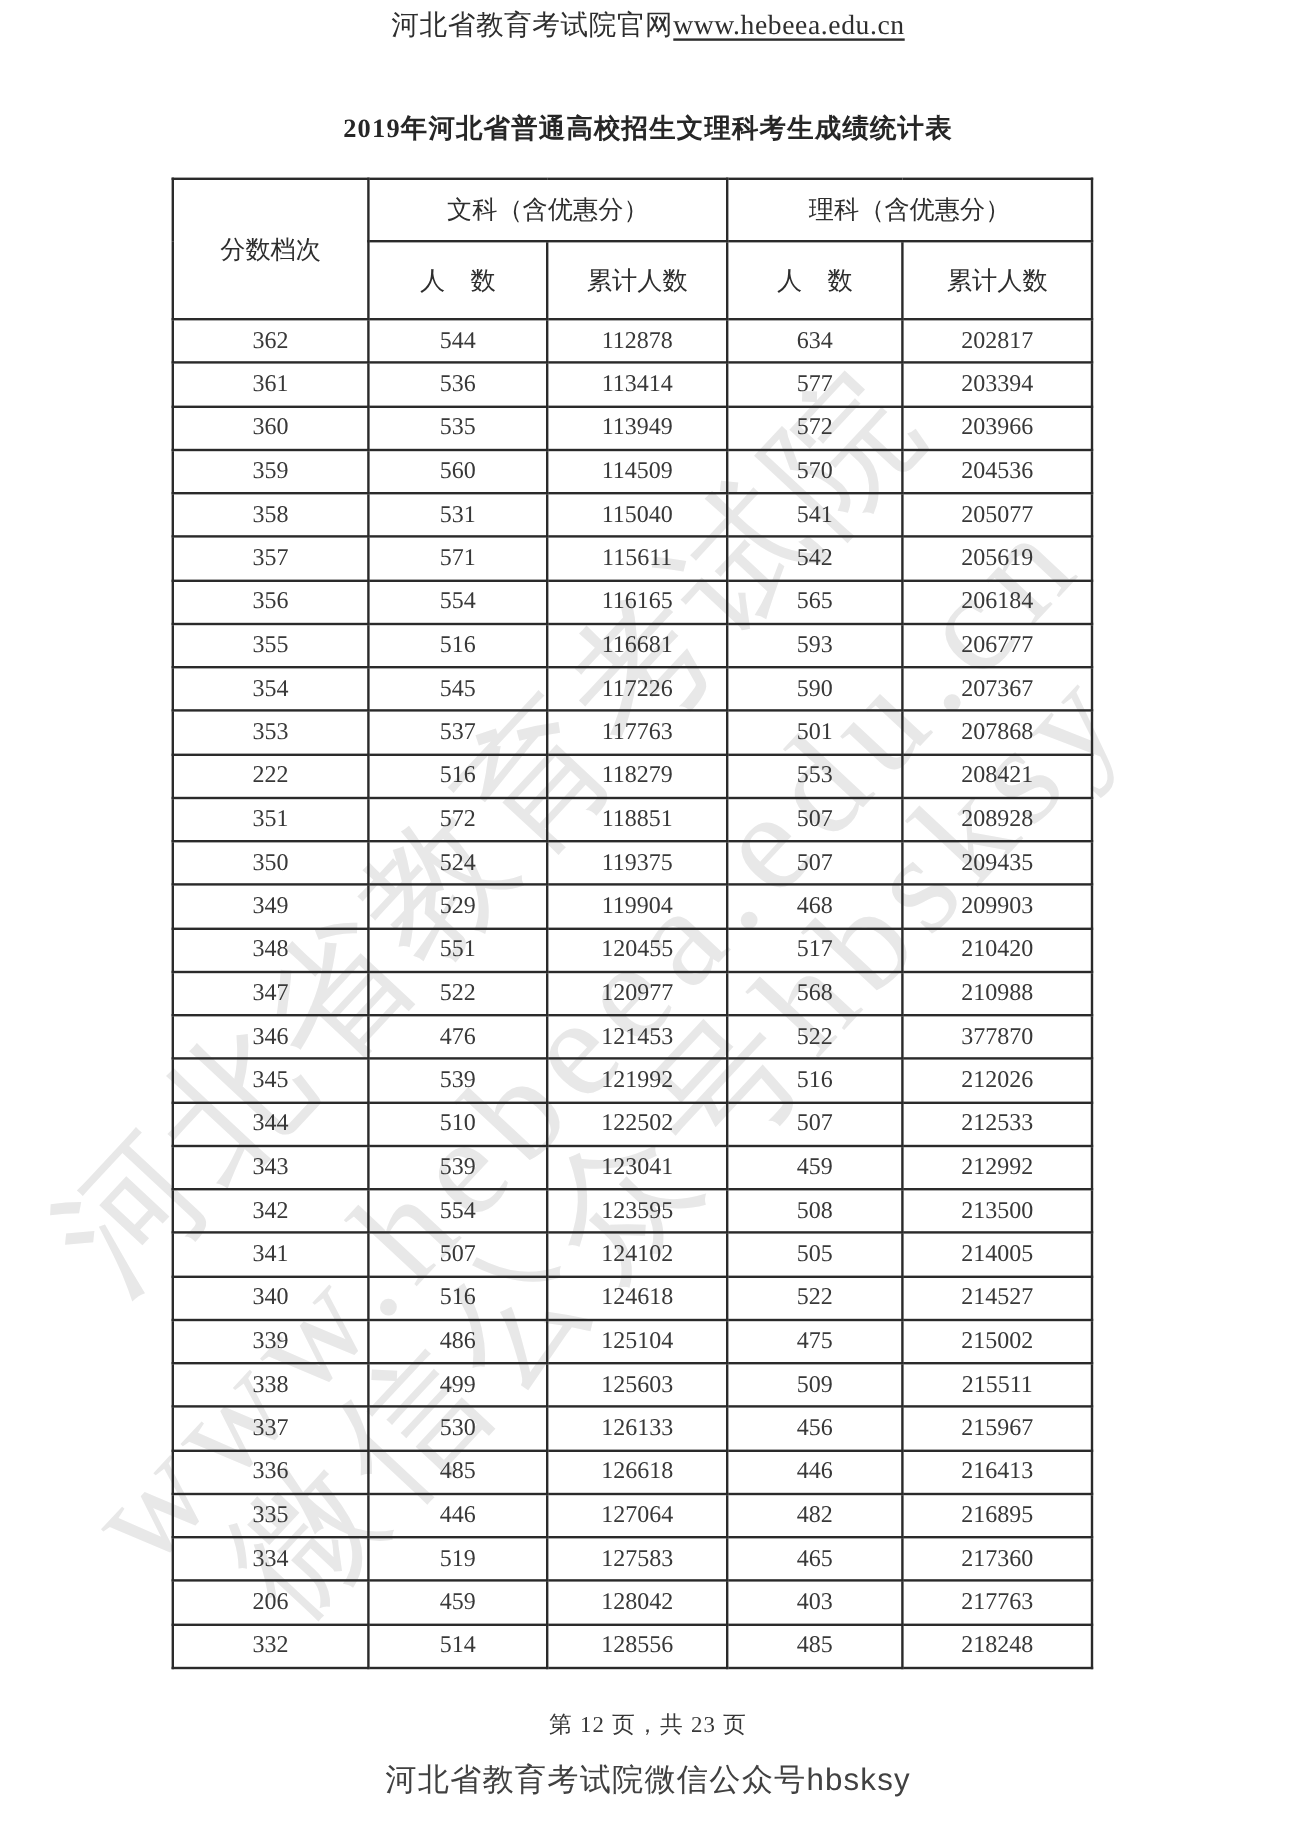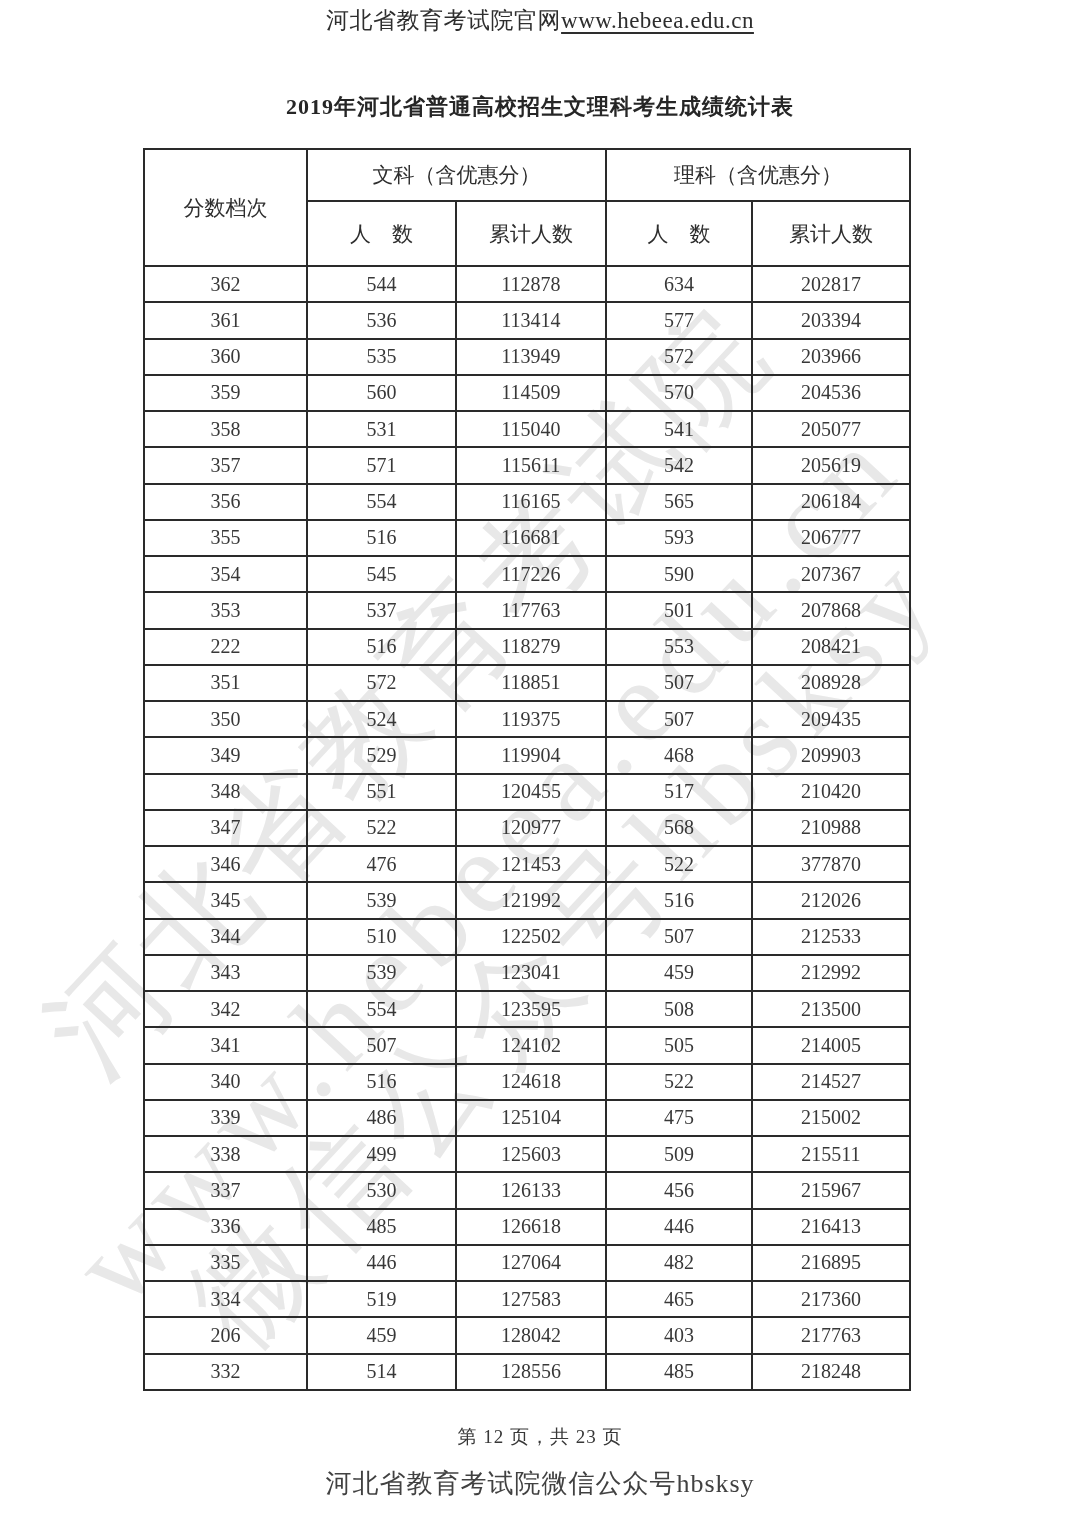--- a/index.html
+++ b/index.html
@@ -45,21 +45,21 @@
   .score-table thead tr.group-row{height:52px;}
   .score-table thead tr.sub-row{height:65px;}
   
   .page-footer{
     position:absolute;top:1424px;left:0;width:100%;text-align:center;
     font-size:19px;color:#383838;z-index:1;letter-spacing:1px;font-family:Liberation Serif, serif;
   }
   .wechat-footer{
     position:absolute;top:1466px;left:0;width:100%;text-align:center;
     font-size:26px;color:#414141;z-index:1;letter-spacing:1px;
-    font-family:Liberation Serif, serif;font-weight:400;
+    font-family:Liberation Sans, sans-serif;font-weight:400;
   }
 </style>
 </head>
 <body>
 
 <div class="wm" id="wm-1">河北省教育考试院</div>
 <div class="wm" id="wm-2">www.hebeea.edu.cn</div>
 <div class="wm" id="wm-3">微信公众号hbsksy</div>
 
 <div class="site-header">

